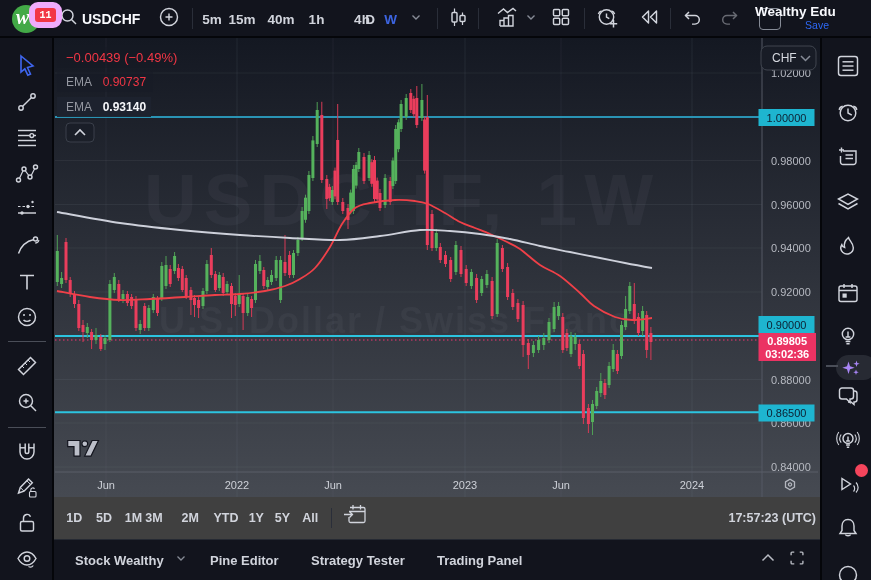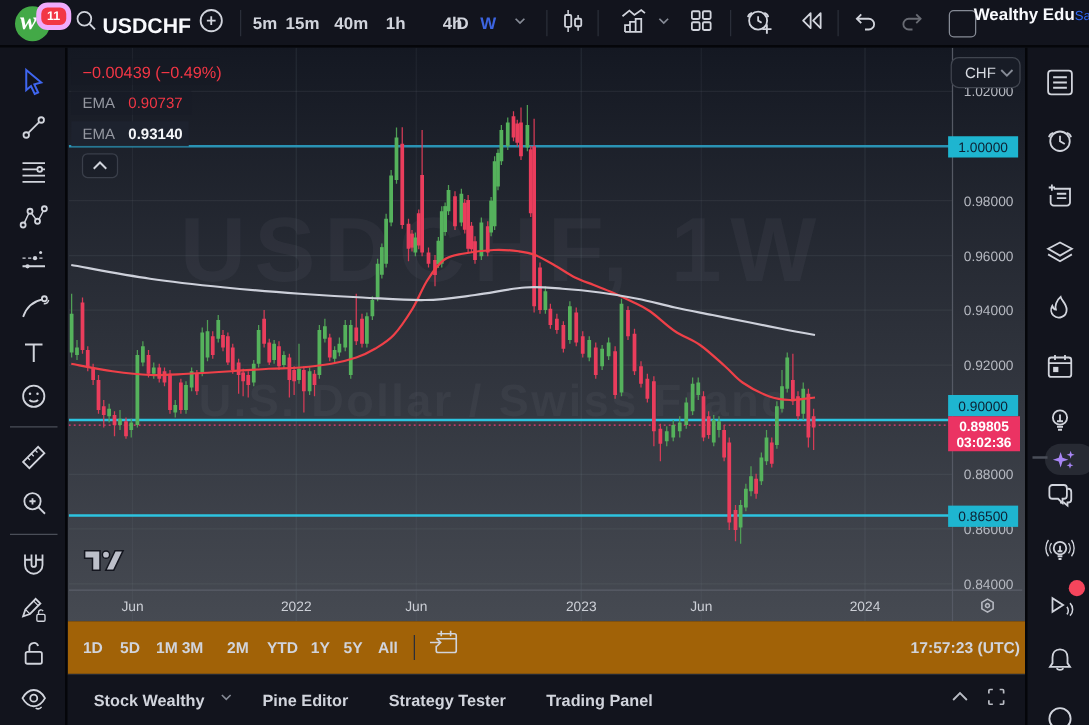--- a/index.html
+++ b/index.html
@@ -2,34 +2,34 @@
 <html><head><meta charset="utf-8"><style>
 * { margin:0; padding:0; box-sizing:border-box; }
 html,body { width:871px; height:580px; overflow:hidden; background:#12141d; font-family:"Liberation Sans",sans-serif; }
 .topbar { position:absolute; left:0; top:0; width:871px; height:38px; background:#12141d; border-bottom:2px solid #05060a; z-index:30; }
 .tbi { position:absolute; transform:translate(-50%,-50%); }
 .tf { position:absolute; top:19px; transform:translate(-50%,-50%); color:#d1d4dc; font-size:13.5px; font-weight:bold; }
 .tf.sel { color:#3c64e0; }
 .vsep { position:absolute; top:8px; width:1px; height:21px; background:#2a2e39; }
 .logo { position:absolute; left:12px; top:5px; width:28px; height:28px; background:#43a947; border-radius:50%; }
 .logow { position:absolute; left:4px; top:1px; color:#fff; font-family:"Liberation Serif",serif; font-style:italic; font-weight:bold; font-size:20px; }
-.badge { position:absolute; left:29px; top:2px; background:#f23645; color:#fff; font-size:10px; font-weight:bold; border-radius:9px; padding:1.5px 4.5px; border:4px solid #f0abfc; z-index:2; }
-.sym { position:absolute; left:82px; top:11px; color:#f8f9fd; font-weight:bold; font-size:17px; }
+.badge { position:absolute; left:29px; top:2px; background:#f23645; color:#fff; font-size:10px; font-weight:bold; border-radius:9px; padding:1.5px 4.5px; border:6px solid #f0abfc; z-index:2;font-family:Liberation Mono, monospace; }
+.sym { position:absolute; left:82px; top:11px; color:#f8f9fd; font-weight:bold; font-size:14px; }
 .sq { width:22px; height:22px; border:1.5px solid #868b96; border-radius:4px; }
-.acct { position:absolute; left:779px; top:4px; width:74px; display:flex; flex-direction:row; }
+.acct { position:absolute; left:755px; top:4px; width:74px; display:flex; flex-direction:column; }
 .acctname { color:#f8f9fd; font-weight:bold; font-size:13.5px; white-space:nowrap; }
 .save { color:#2e68f5; font-size:10.5px; align-self:flex-end; margin-top:0px; }
 .lefttb { position:absolute; left:0; top:38px; width:54px; height:542px; background:#12141d; border-right:2px solid #05060a; z-index:20; }
 .ltb-ic { position:absolute; left:13px; }
 .ltb-sep { position:absolute; left:8px; width:38px; height:1px; background:#4a4e58; }
 .rtb-ic { position:absolute; left:12px; }
 .sidebar { position:absolute; left:820px; top:38px; width:51px; height:542px; background:#12141d; border-left:2px solid #05060a; z-index:20; }
 .chartzone { position:absolute; left:54px; top:38px; width:766px; height:459px; background:linear-gradient(180deg,#141822 0%, #464a52 100%); }
 svg.chart { position:absolute; left:1px; top:0; font-family:"Liberation Sans",sans-serif; }
-.tb2 { position:absolute; left:54px; top:497px; width:766px; height:43px; background:#a16207; border-bottom:1px solid #262a33; color:#d1d4dc; }
+.tb2 { position:absolute; left:54px; top:497px; width:766px; height:43px; background:#404040; border-bottom:1px solid #262a33; color:#d1d4dc; }
 .rng { position:absolute; top:21px; transform:translate(-50%,-50%); font-size:12.5px; font-weight:bold; color:#d1d4dc; }
 .vsep2 { position:absolute; top:11px; width:1px; height:20px; background:#2a2e39; }
 .clock { position:absolute; right:4px; top:14px; font-size:12.5px; font-weight:bold; color:#d1d4dc; }
 .panel { position:absolute; left:54px; top:541px; width:766px; height:39px; background:#12141d; color:#d1d4dc; }
 .ptab { position:absolute; top:12px; font-size:13px; font-weight:bold; }
 </style></head><body>
 <div class="chartzone">
     <svg class="chart" width="763" height="459" viewBox="0 0 763 459">
       <line x1="0" x2="707" y1="35" y2="35" stroke="rgba(135,143,158,0.11)" stroke-width="1"></line>
       <line x1="0" x2="707" y1="122.5" y2="122.5" stroke="rgba(135,143,158,0.11)" stroke-width="1"></line>

